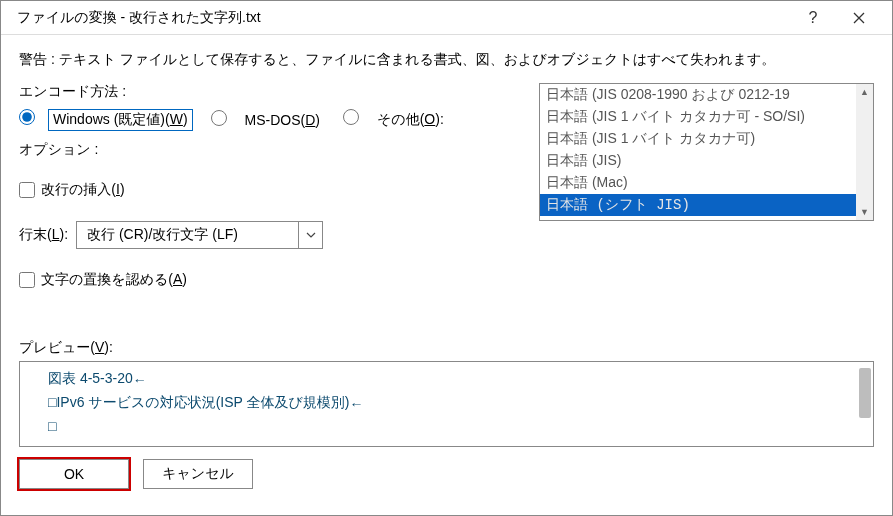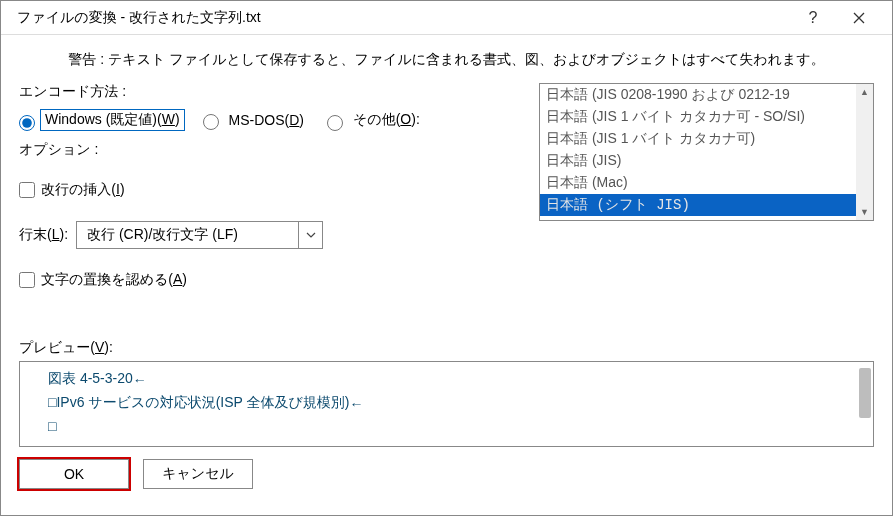--- a/index.html
+++ b/index.html
@@ -44,21 +44,20 @@
 }
 .content {
   flex: 1;
   padding: 16px 18px 10px 18px;
   display: flex;
   flex-direction: column;
 }
 .warning {
   margin-bottom: 14px;
   font-size: 14px;
-  text-align: center;
 }
 .row {
   display: flex;
   gap: 20px;
 }
 .left-col {
   flex: 0 0 500px;
 }
 .right-col {
   flex: 1;
@@ -68,22 +67,22 @@
   margin-bottom: 8px;
 }
 .radios {
   display: flex;
   gap: 18px;
   align-items: center;
   margin-bottom: 10px;
 }
 .radio-item {
   display: flex;
-  align-items: flex-end;
-  gap: 5px;
+  align-items: flex-start;
+  gap: 13px;
   font-size: 14px;
   cursor: pointer;
 }
 .radio-item input[type=radio] {
   width: 16px;
   height: 16px;
   accent-color: #0067c0;
 }
 .radio-item.selected .rlabel {
   border: 1px solid #0067c0;

